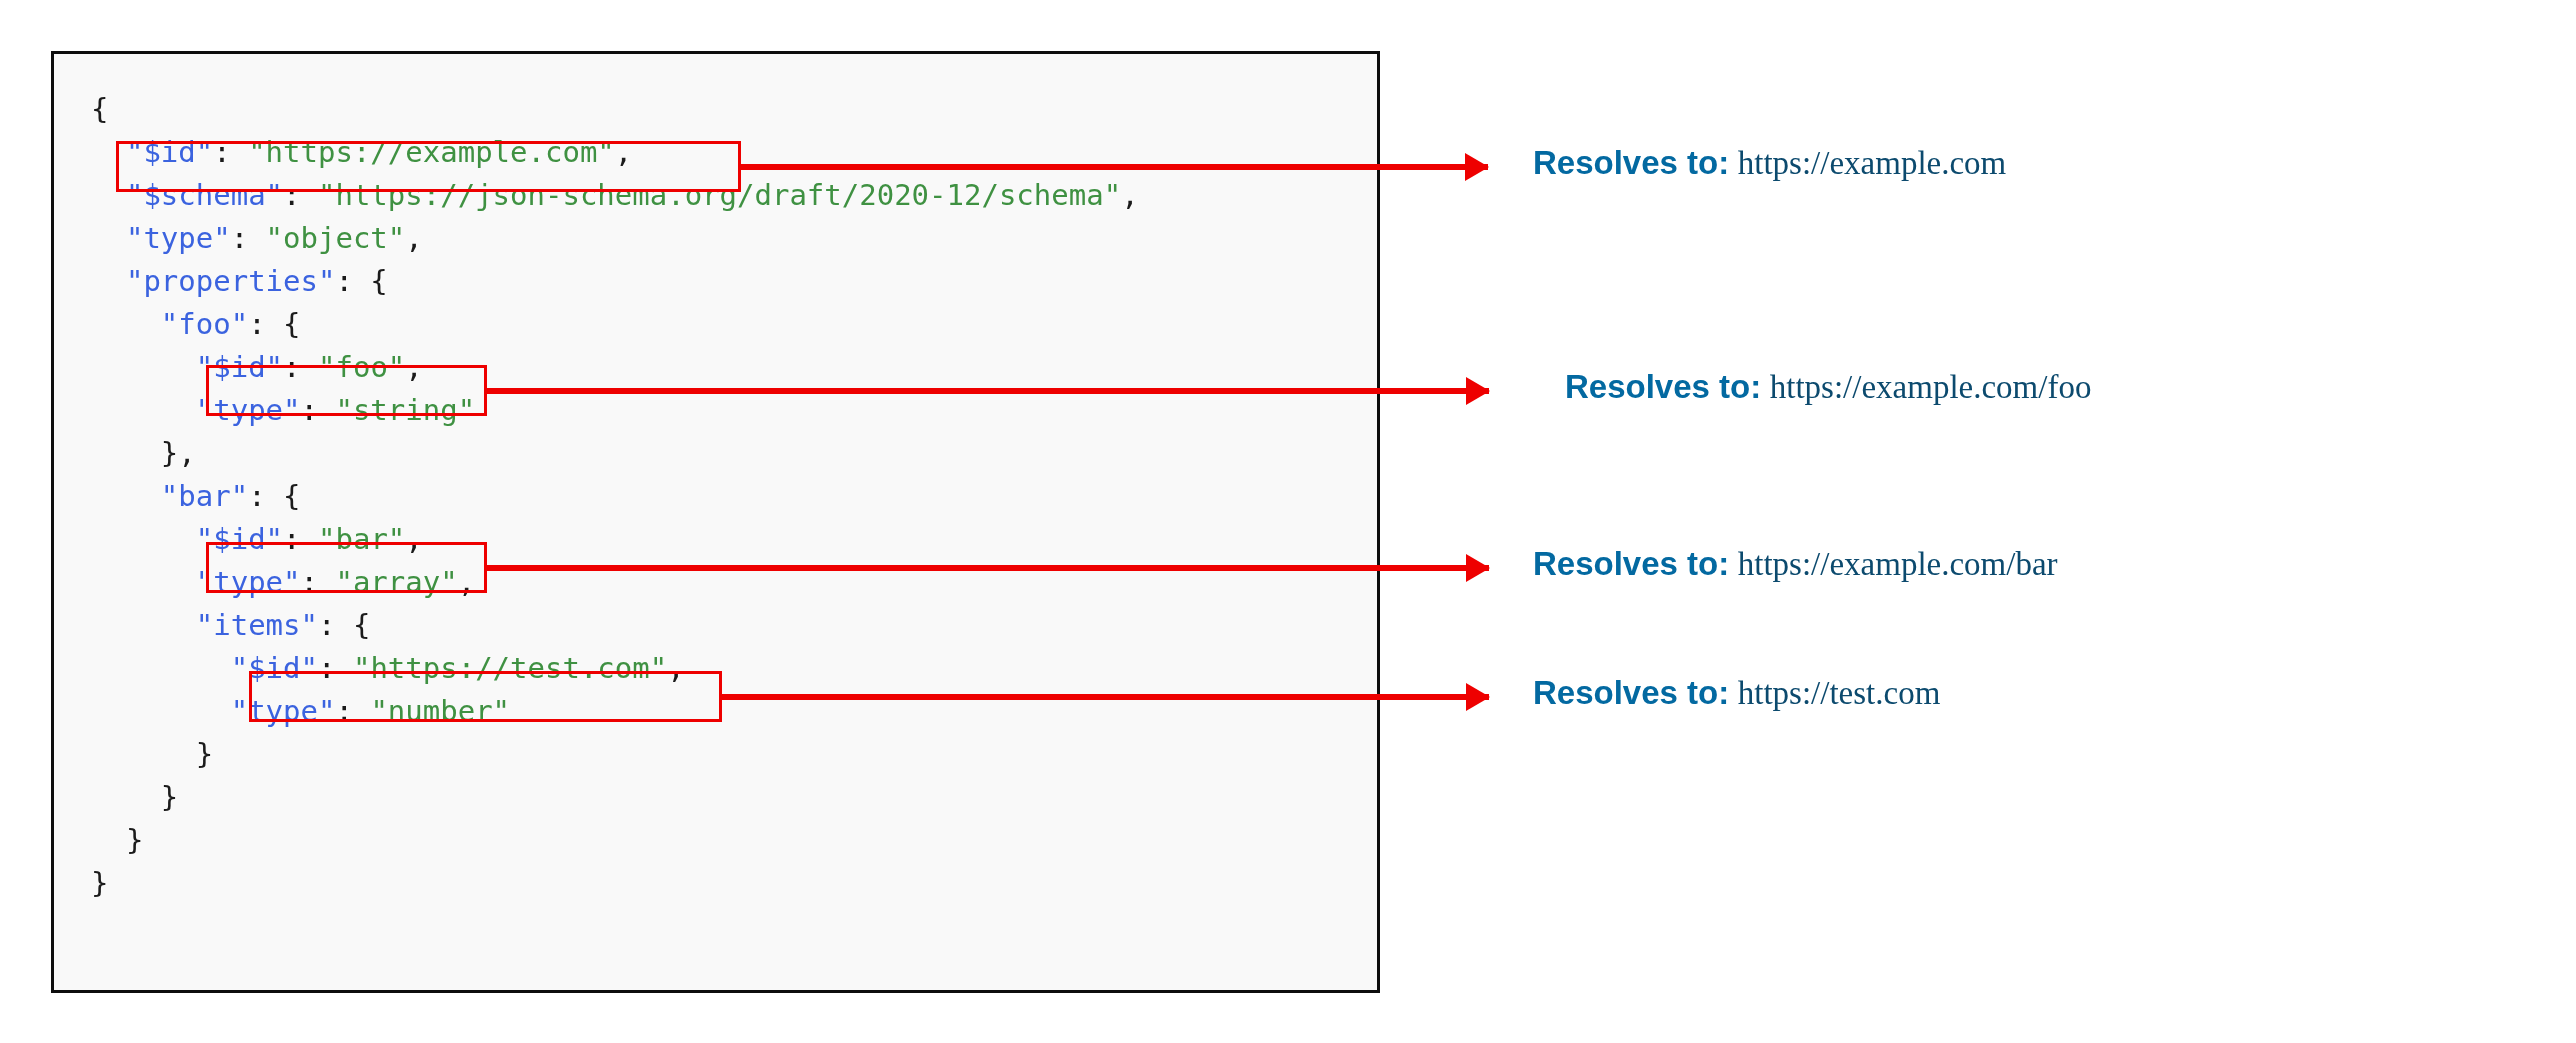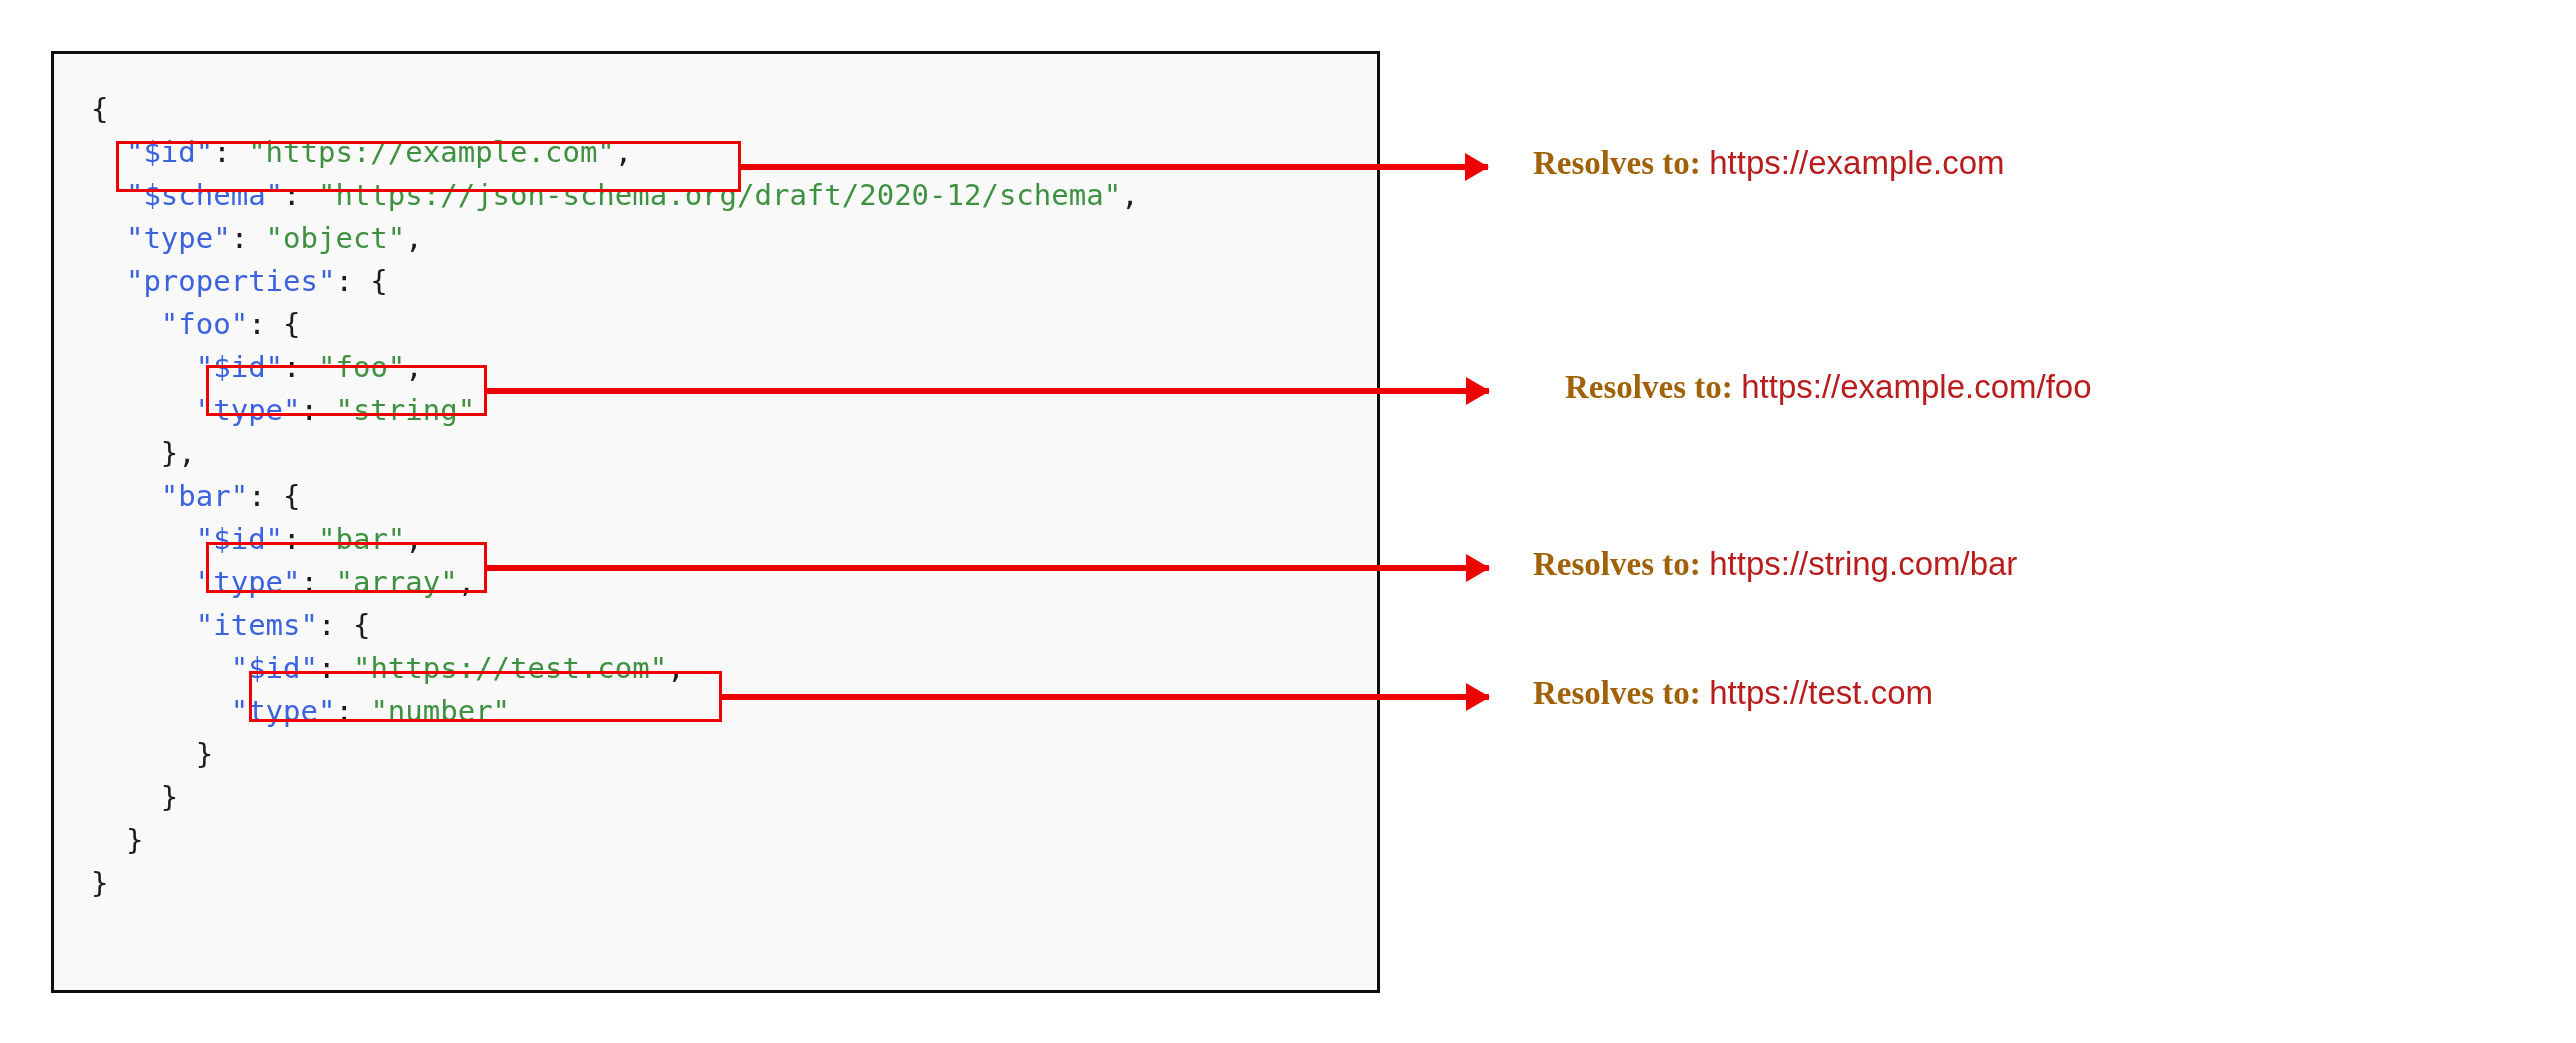--- a/index.html
+++ b/index.html
@@ -78,30 +78,30 @@
   }
 
   
   .annotation {
     position: absolute;
     left: 1533px;
     white-space: nowrap;
     z-index: 8;
   }
   .ann-label {
-    font-family: Liberation Serif, serif;
+    font-family: Liberation Sans, sans-serif;
     font-weight: bold;
     font-size: 33px;
-    color: #a16207;
+    color: #0369a1;
     vertical-align: baseline;
   }
   .ann-url {
-    font-family: Liberation Sans, sans-serif;
+    font-family: Liberation Serif, serif;
     font-size: 33px;
-    color: #b91c1c;
+    color: #0c4a6e;
     vertical-align: baseline;
     margin-left: 8.5px;
   }
 </style>
 </head>
 <body>
 
 <div id="code-panel">
   <div id="code-listing"><div class="code-line"><span></span><span class="tk-punc">{</span></div><div class="code-line"><span>  </span><span class="tk-key">"$id"</span><span class="tk-punc">: </span><span class="tk-str">"https://example.com"</span><span class="tk-punc">,</span></div><div class="code-line"><span>  </span><span class="tk-key">"$schema"</span><span class="tk-punc">: </span><span class="tk-str">"https://json-schema.org/draft/2020-12/schema"</span><span class="tk-punc">,</span></div><div class="code-line"><span>  </span><span class="tk-key">"type"</span><span class="tk-punc">: </span><span class="tk-str">"object"</span><span class="tk-punc">,</span></div><div class="code-line"><span>  </span><span class="tk-key">"properties"</span><span class="tk-punc">: {</span></div><div class="code-line"><span>    </span><span class="tk-key">"foo"</span><span class="tk-punc">: {</span></div><div class="code-line"><span>      </span><span class="tk-key">"$id"</span><span class="tk-punc">: </span><span class="tk-str">"foo"</span><span class="tk-punc">,</span></div><div class="code-line"><span>      </span><span class="tk-key">"type"</span><span class="tk-punc">: </span><span class="tk-str">"string"</span></div><div class="code-line"><span>    </span><span class="tk-punc">},</span></div><div class="code-line"><span>    </span><span class="tk-key">"bar"</span><span class="tk-punc">: {</span></div><div class="code-line"><span>      </span><span class="tk-key">"$id"</span><span class="tk-punc">: </span><span class="tk-str">"bar"</span><span class="tk-punc">,</span></div><div class="code-line"><span>      </span><span class="tk-key">"type"</span><span class="tk-punc">: </span><span class="tk-str">"array"</span><span class="tk-punc">,</span></div><div class="code-line"><span>      </span><span class="tk-key">"items"</span><span class="tk-punc">: {</span></div><div class="code-line"><span>        </span><span class="tk-key">"$id"</span><span class="tk-punc">: </span><span class="tk-str">"https://test.com"</span><span class="tk-punc">,</span></div><div class="code-line"><span>        </span><span class="tk-key">"type"</span><span class="tk-punc">: </span><span class="tk-str">"number"</span></div><div class="code-line"><span>      </span><span class="tk-punc">}</span></div><div class="code-line"><span>    </span><span class="tk-punc">}</span></div><div class="code-line"><span>  </span><span class="tk-punc">}</span></div><div class="code-line"><span></span><span class="tk-punc">}</span></div></div>
 </div>
@@ -116,16 +116,16 @@
 <div id="arrow-layer">
     <div class="arrow" style="left: 741px; top: 164px; width: 747px; background: rgb(238, 0, 0);"></div>
     <div class="arrow" style="left: 487px; top: 388px; width: 1002px; background: rgb(238, 0, 0);"></div>
     <div class="arrow" style="left: 487px; top: 565px; width: 1002px; background: rgb(238, 0, 0);"></div>
     <div class="arrow" style="left: 722px; top: 694px; width: 767px; background: rgb(238, 0, 0);"></div>
   </div>
 
 <div id="annotation-layer">
     <div class="annotation" style="top: 144px;"><span class="ann-label">Resolves to:</span><span class="ann-url">https://example.com</span></div>
     <div class="annotation" style="top: 368px; margin-left: 32px;"><span class="ann-label">Resolves to:</span><span class="ann-url">https://example.com/foo</span></div>
-    <div class="annotation" style="top: 545px;"><span class="ann-label">Resolves to:</span><span class="ann-url">https://string.com/bar</span></div>
+    <div class="annotation" style="top: 545px;"><span class="ann-label">Resolves to:</span><span class="ann-url">https://example.com/bar</span></div>
     <div class="annotation" style="top: 674px;"><span class="ann-label">Resolves to:</span><span class="ann-url">https://test.com</span></div>
   </div>
 
 
 </body></html>

